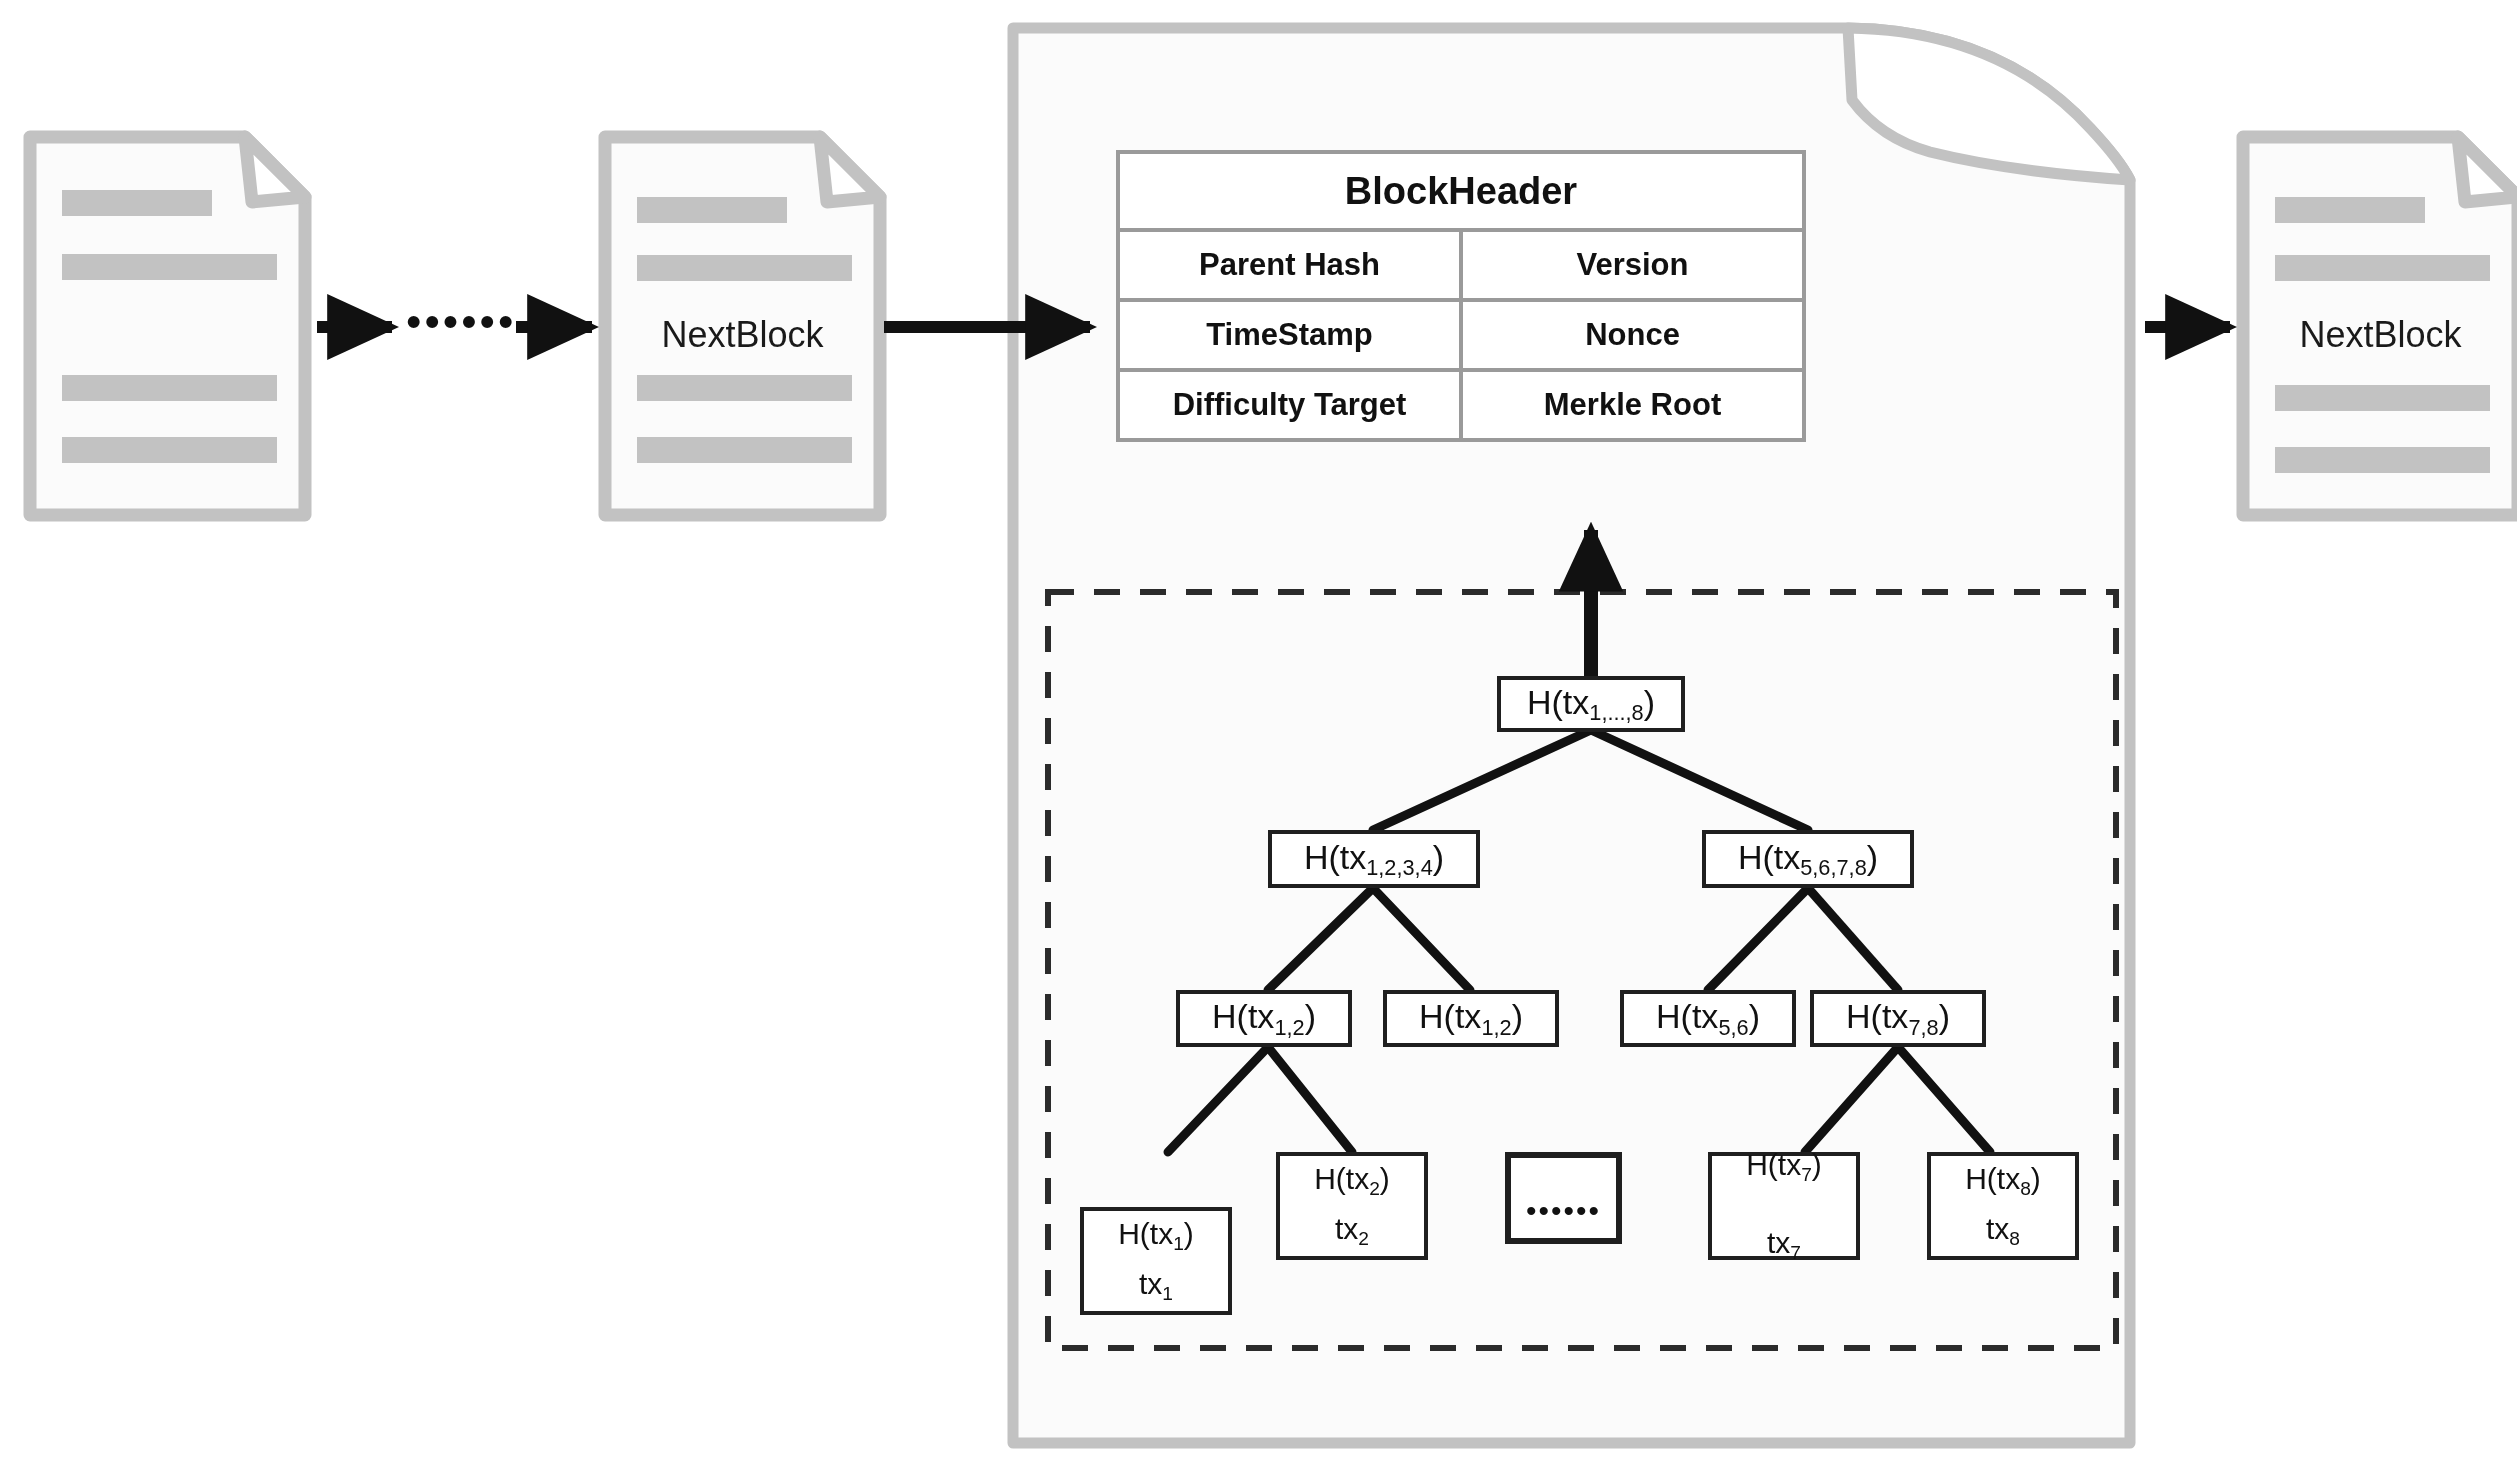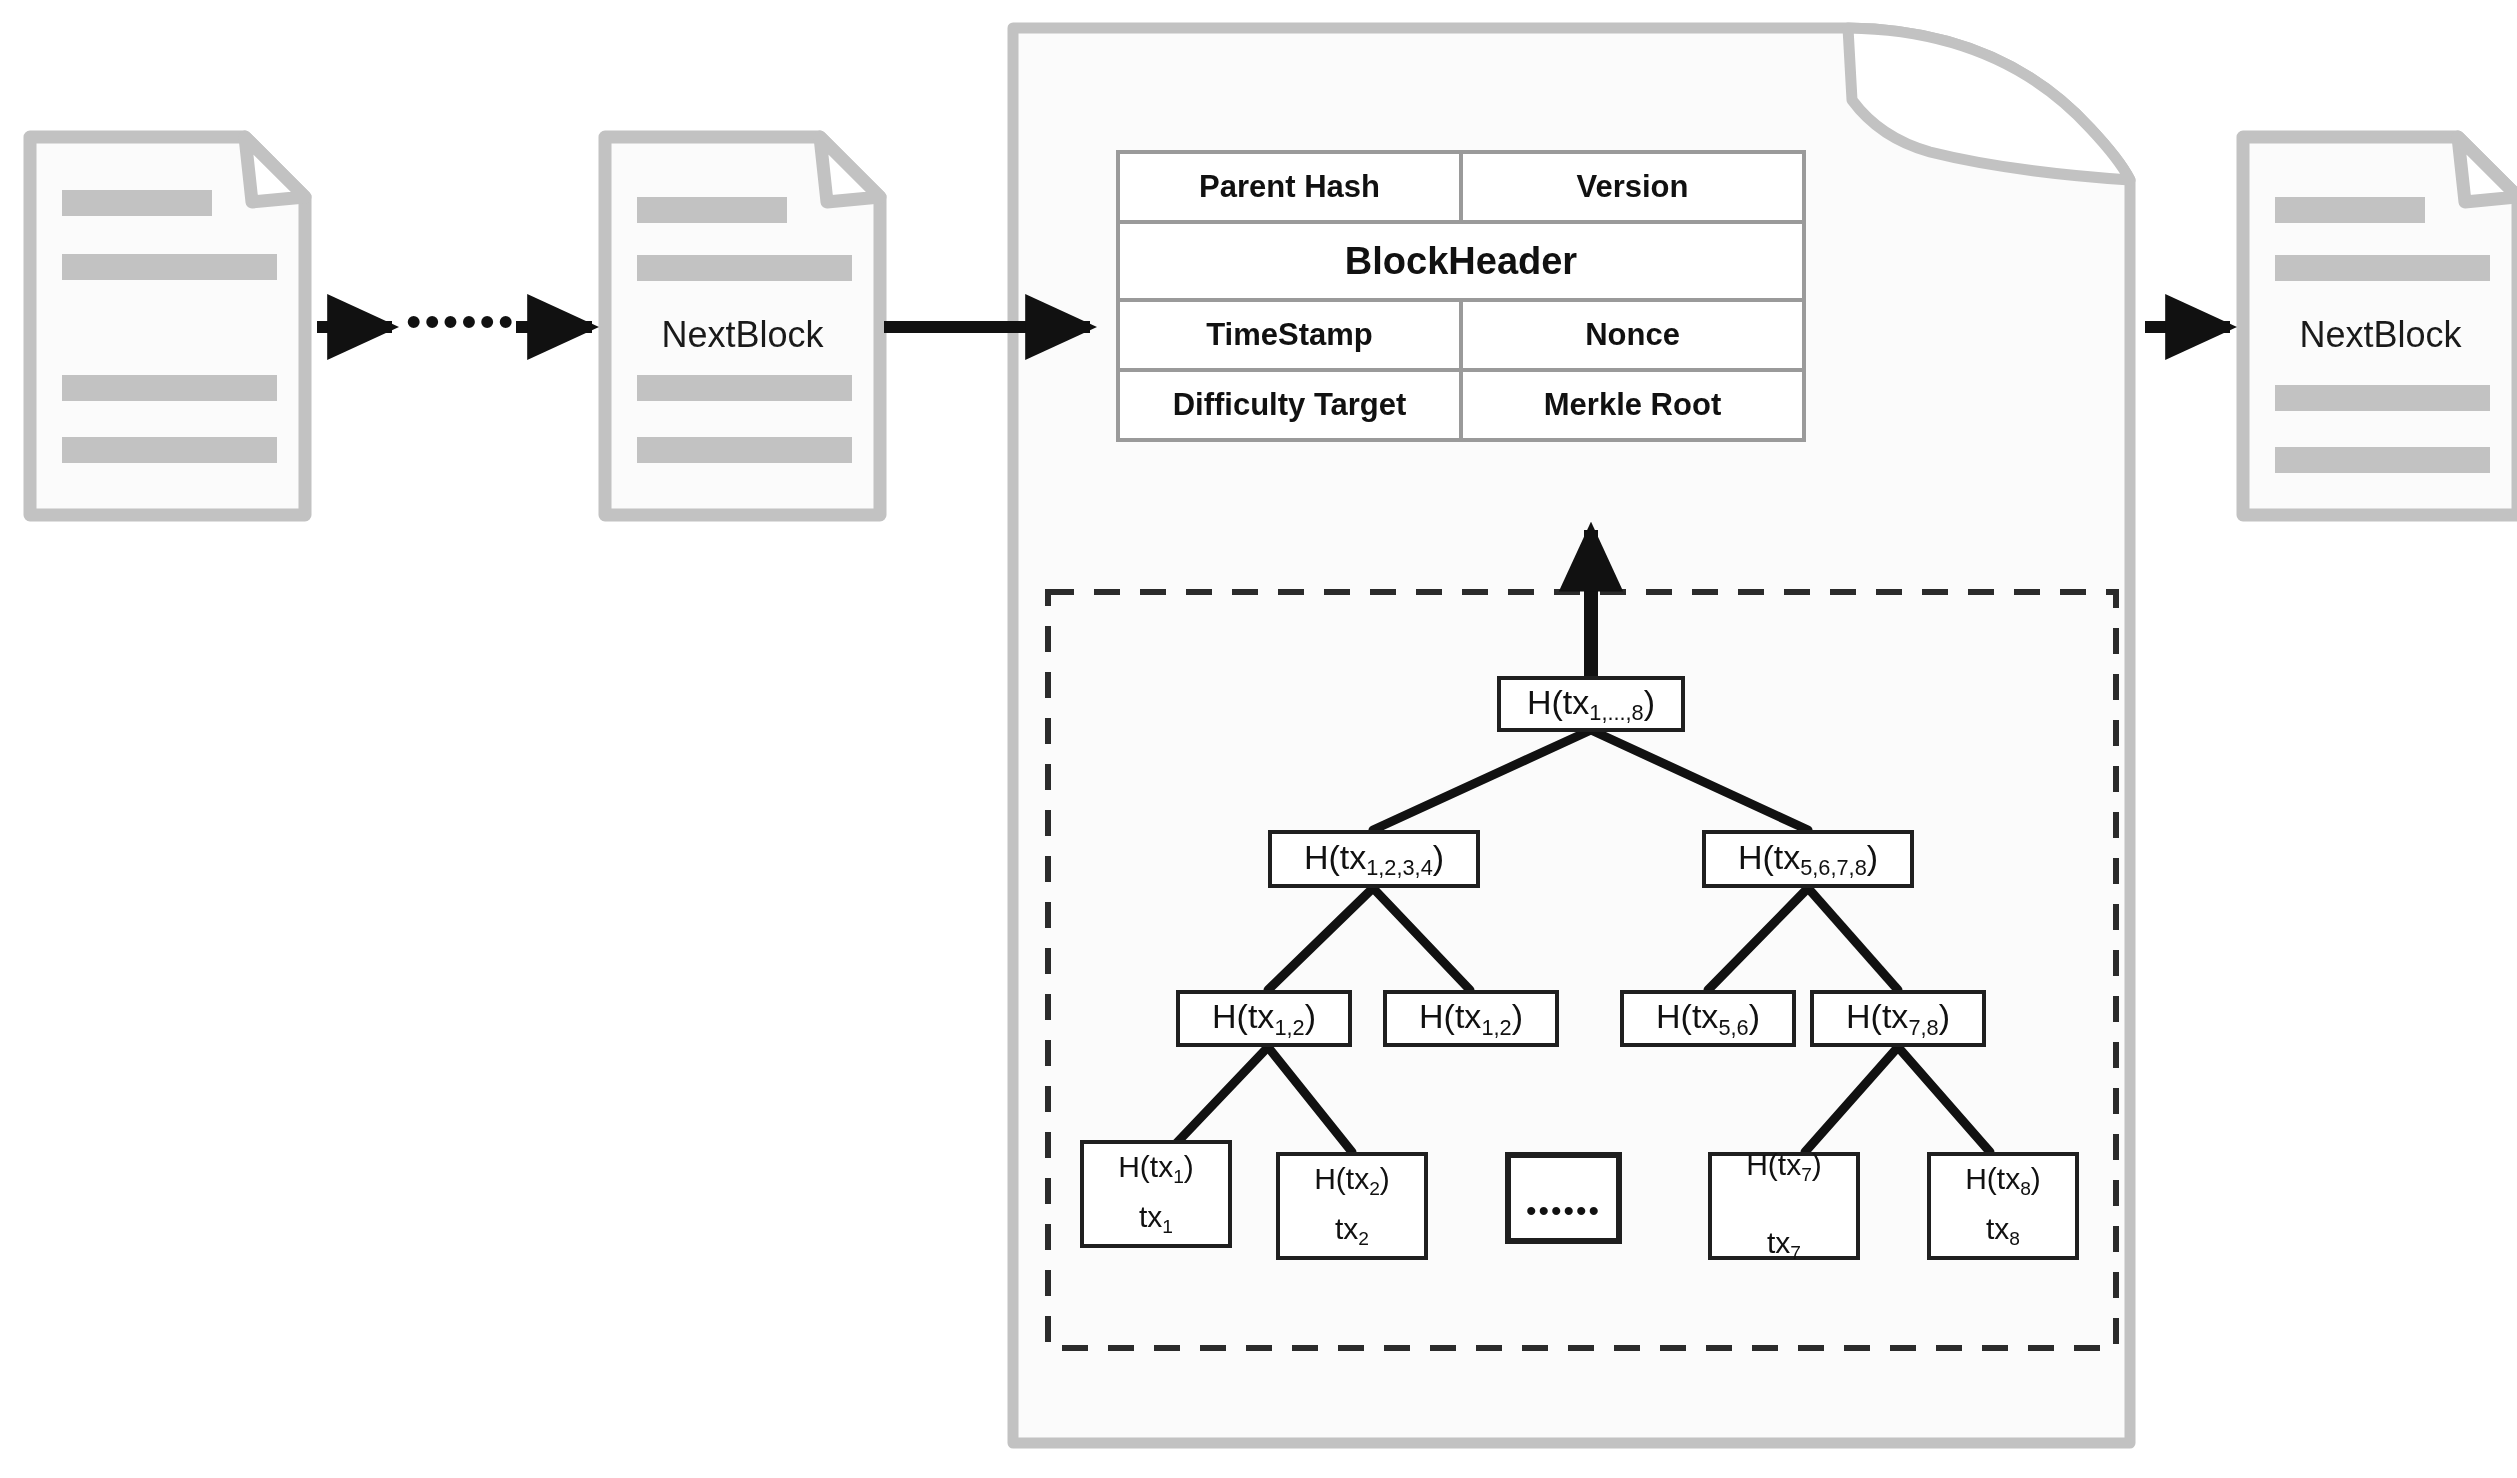--- a/index.html
+++ b/index.html
@@ -186,25 +186,25 @@
 
   <div class="doc-bar" style="left:2275px; top:197px; width:150px; height:26px;"></div>
   <div class="doc-bar" style="left:2275px; top:255px; width:215px; height:26px;"></div>
   <div class="doc-label" style="left:2243px; top:313px; width:275px;">NextBlock</div>
   <div class="doc-bar" style="left:2275px; top:385px; width:215px; height:26px;"></div>
   <div class="doc-bar" style="left:2275px; top:447px; width:215px; height:26px;"></div>
 
   <table class="hdr-table" style="left:1116px; top:150px; width:690px;">
     <tbody>
         <tr>
+      <td class="hdr-title-cell" colspan="2">BlockHeader</td>
+    </tr>
+    <tr>
       <td class="hdr-cell">Parent Hash</td>
       <td class="hdr-cell">Version</td>
-    </tr>
-    <tr>
-      <td class="hdr-title-cell" colspan="2">BlockHeader</td>
     </tr>
     <tr>
       <td class="hdr-cell">TimeStamp</td>
       <td class="hdr-cell">Nonce</td>
     </tr>
     <tr>
       <td class="hdr-cell">Difficulty Target</td>
       <td class="hdr-cell">Merkle Root</td>
     </tr>
   </tbody>
@@ -227,21 +227,21 @@
   <div class="mk-node" style="left:1383px; top:990px; width:176px; height:57px;">
     <span><span>H(tx</span><sub>1,2</sub><span>)</span></span>
   </div>
   <div class="mk-node" style="left:1620px; top:990px; width:176px; height:57px;text-align:right;">
     <span><span>H(tx</span><sub>5,6</sub><span>)</span></span>
   </div>
   <div class="mk-node" style="left:1810px; top:990px; width:176px; height:57px;">
     <span><span>H(tx</span><sub>7,8</sub><span>)</span></span>
   </div>
 
-  <div class="mk-node leaf" style="left:1080px; top:1140px; width:152px; height:108px;">
+  <div class="mk-node leaf" style="left:1080px; top:1207px; width:152px; height:108px;">
     <span><span>H(tx</span><sub>1</sub><span>)</span></span>
     <span><span>tx</span><sub>1</sub></span>
   </div>
 
   <div class="mk-node leaf" style="left:1276px; top:1152px; width:152px; height:108px;text-align:center;">
     <span><span>H(tx</span><sub>2</sub><span>)</span></span>
     <span><span>tx</span><sub>2</sub></span>
   </div>
 
   <div class="mk-node leaf" style="left:1505px; top:1152px; width:117px; height:92px; border-width:6px;">

